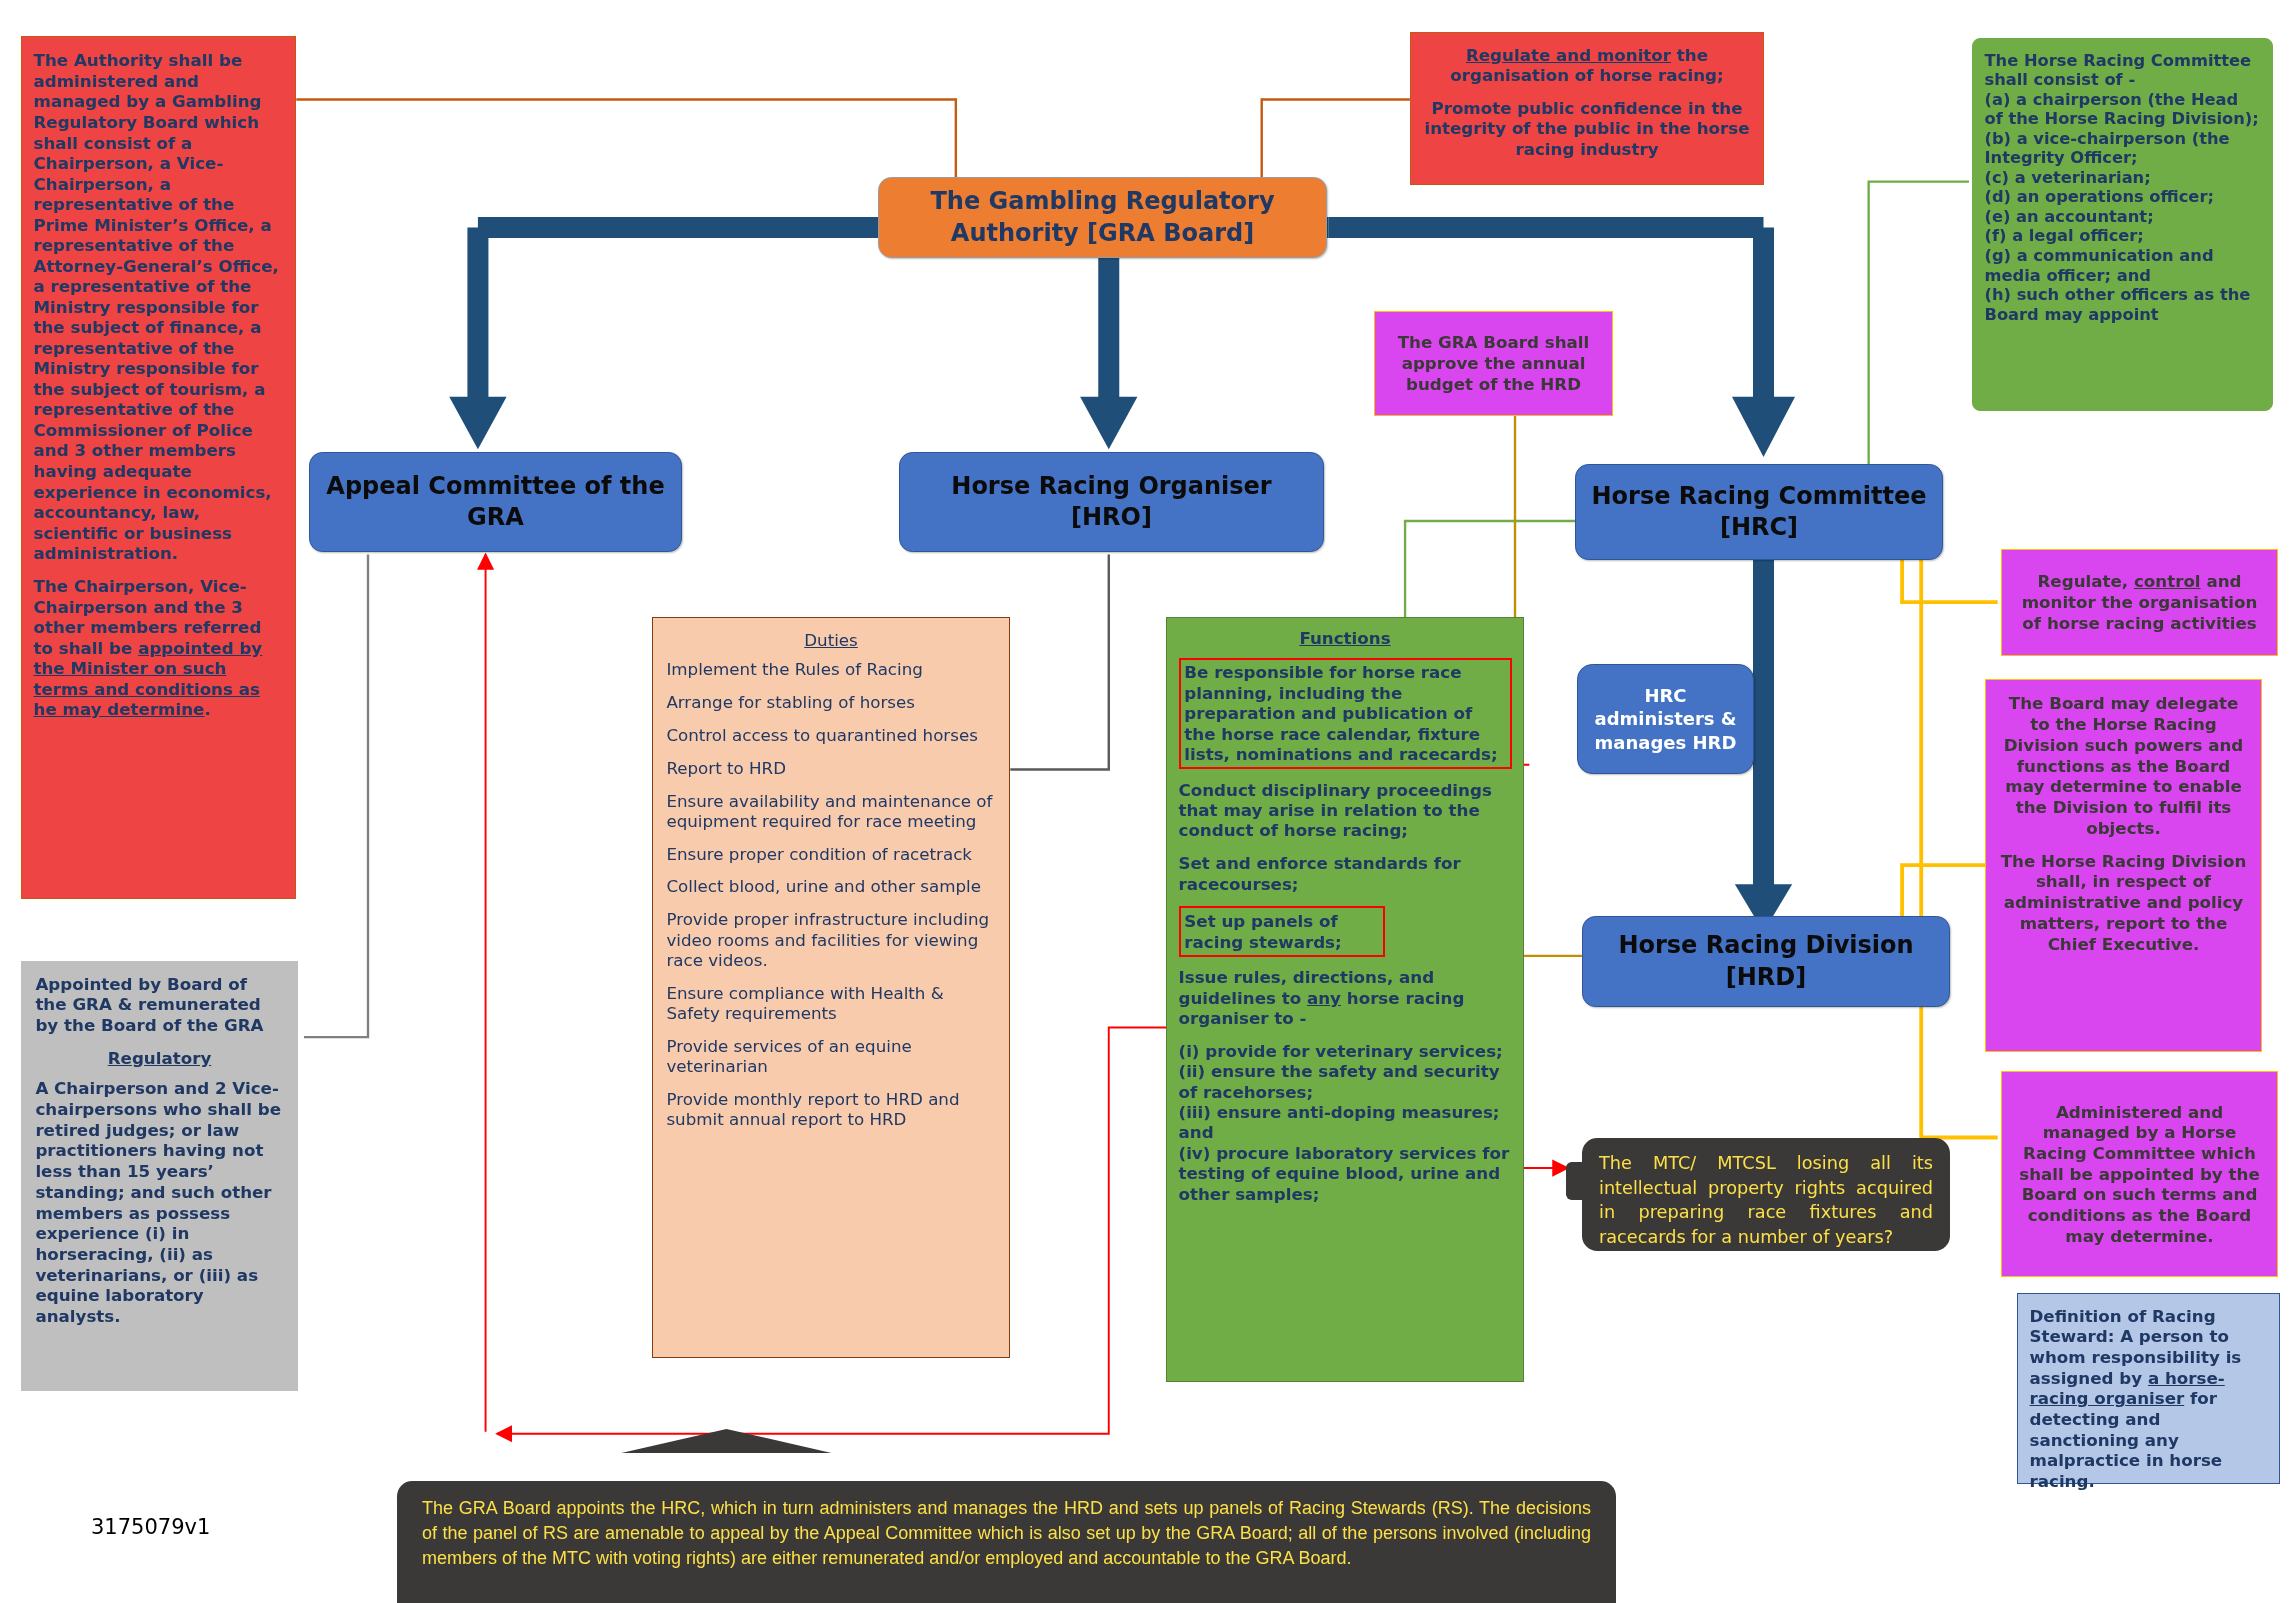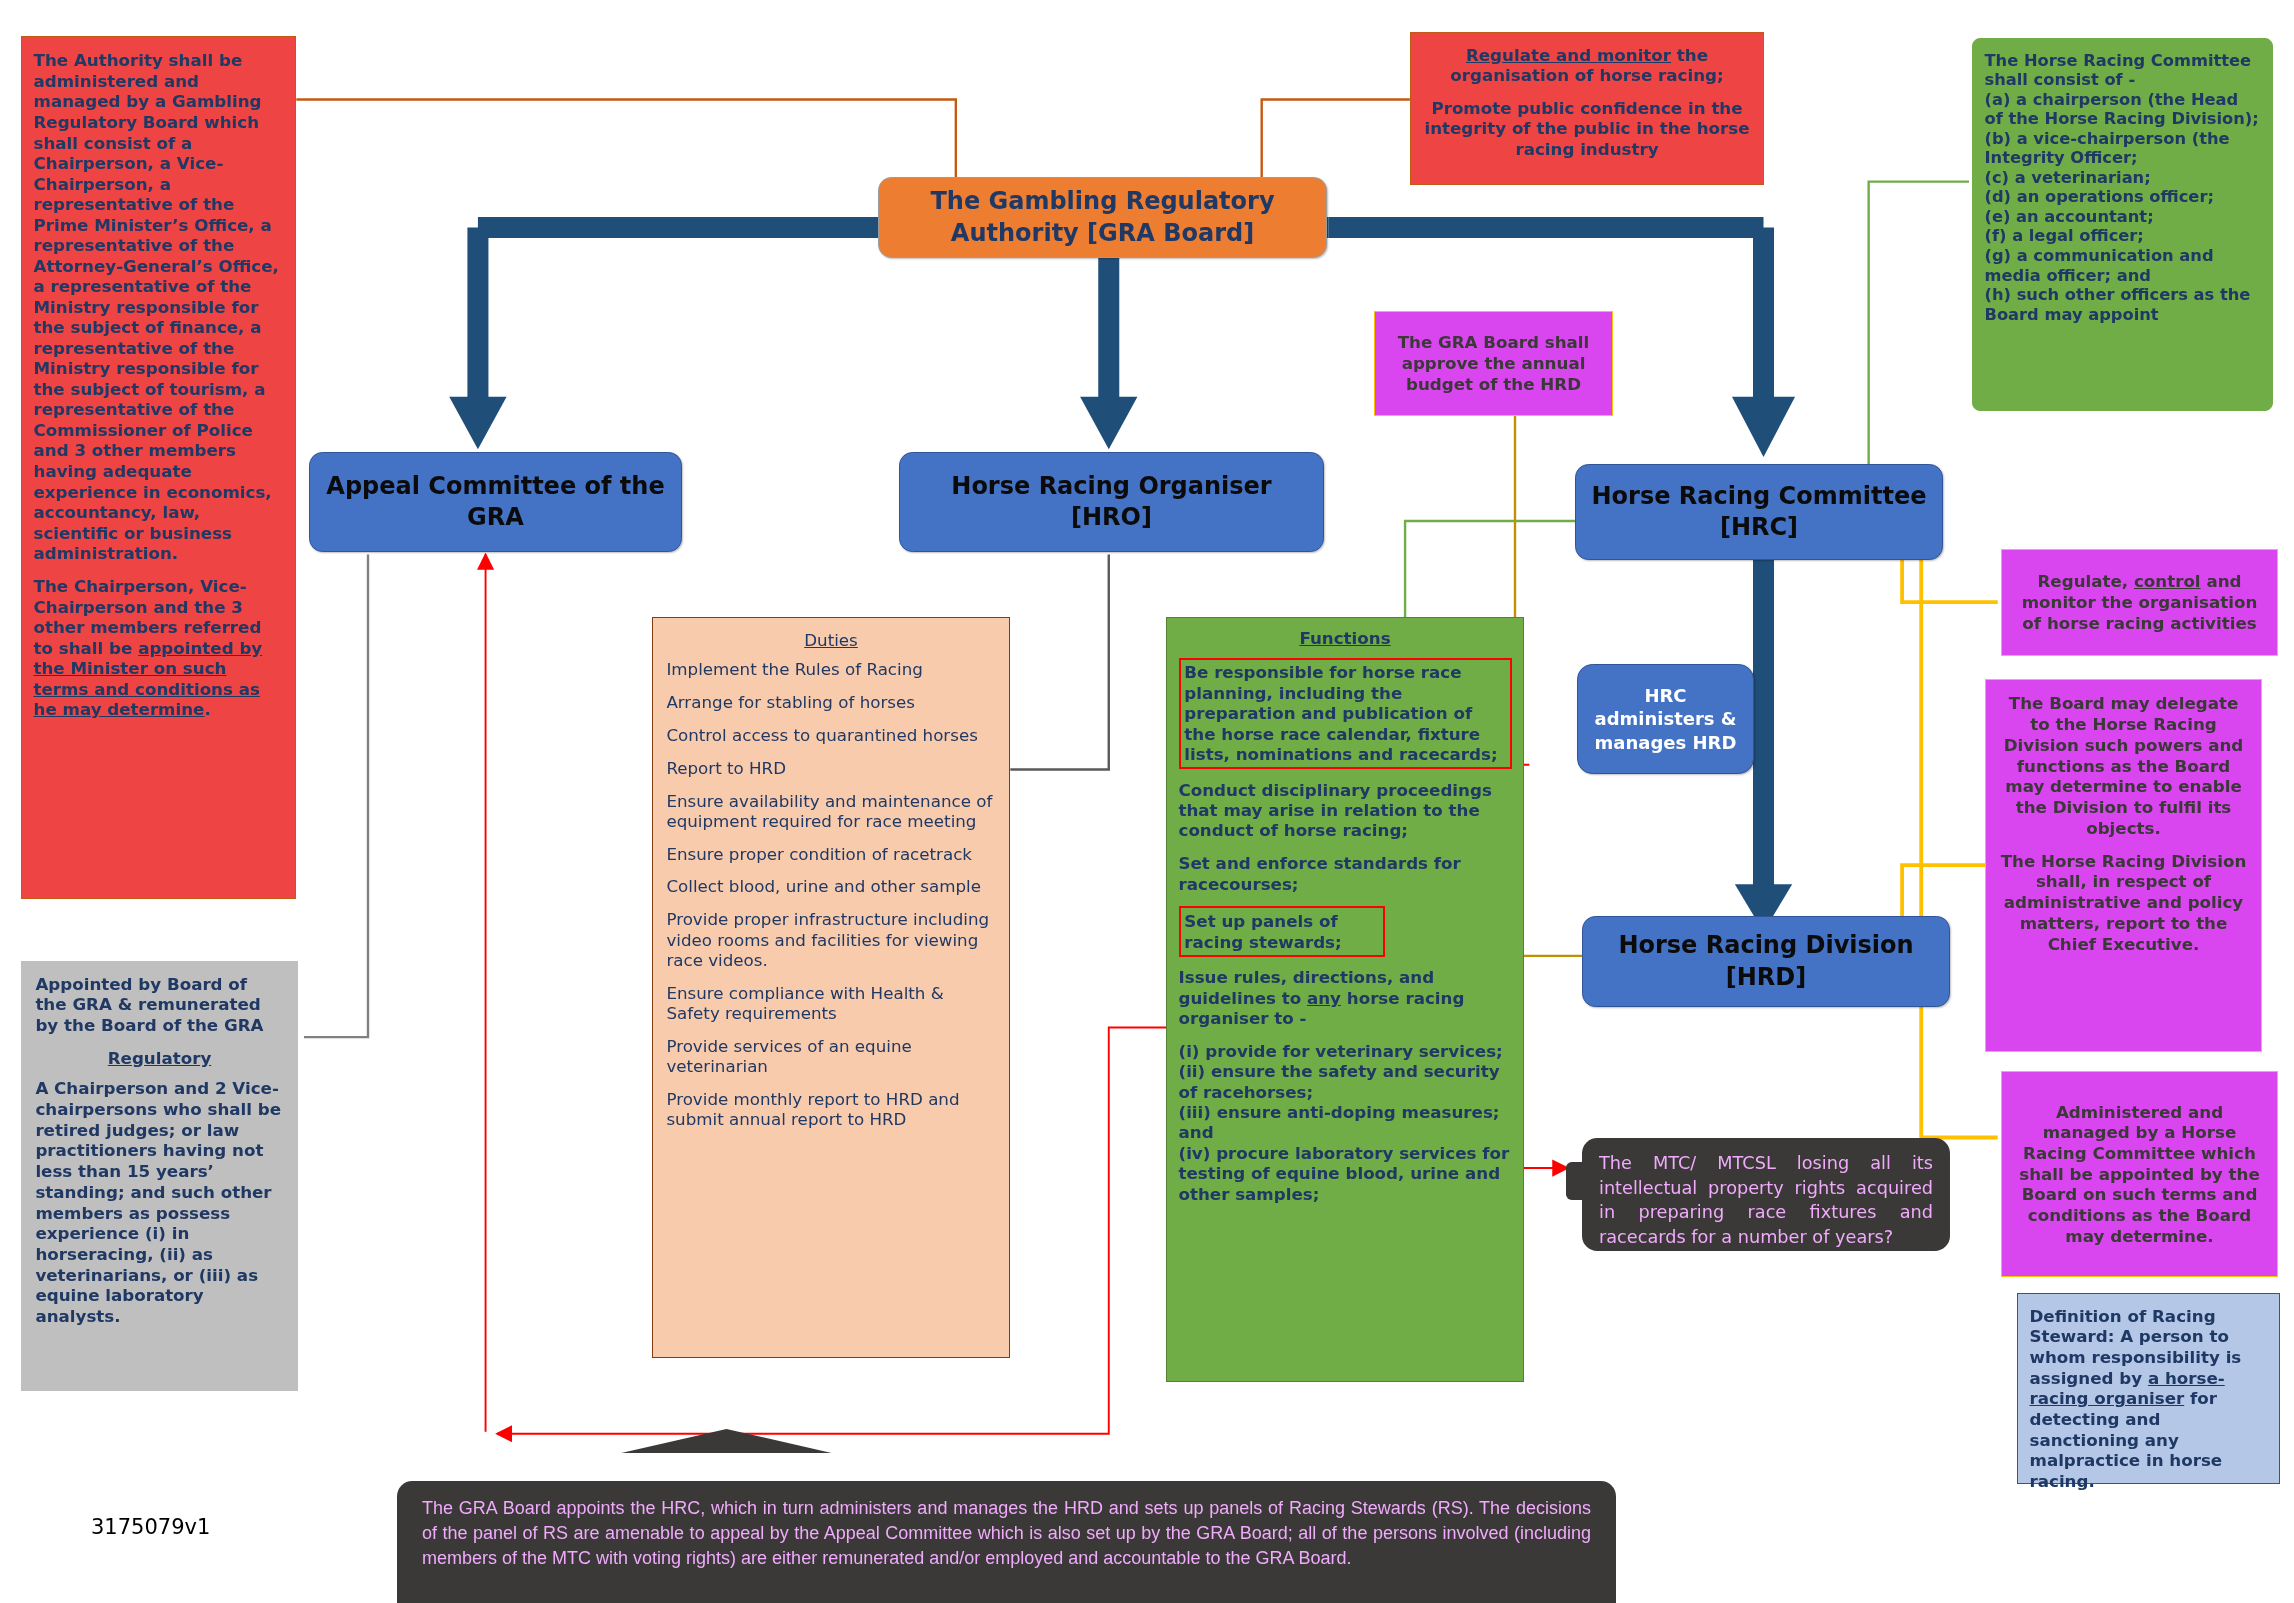--- a/index.html
+++ b/index.html
@@ -29,21 +29,21 @@
       justify-content:center;text-align:center;font-weight:bold;color:#0B0B0B;
       border-radius:13.4px;}
   .node-top{background:#ED7D31;border:1px solid #9C9C9C;color:#1F3864;
       box-shadow:1px 1px 1.9px rgba(0,0,0,.25);}
   .node-blue{background:#4472C4;border:1px solid #2F5597;
       box-shadow:1px 1px 1.9px rgba(0,0,0,.25);}
   .node-blue-small{background:#4472C4;border:1px solid #2F5597;color:#FFFFFF;
       border-radius:15.3px;}
 
   
-  .dark-callout{position:absolute;background:#3B3838;color:#f0abfc;border-radius:15.3px;
+  .dark-callout{position:absolute;background:#3B3838;color:#fde047;border-radius:15.3px;
       box-sizing:border-box;line-height:1.38;}
   .dark-callout.justify{text-align:justify;}
 
   
   svg.wires{position:absolute;left:0;top:0;width:2294px;height:1603px;
       pointer-events:none;}
 
   .hdr{display:block;text-align:center;text-decoration:underline;margin-bottom:9.6px;}
   .u{text-decoration:underline;}
   .para{margin:0 0 12.4px 0;}

